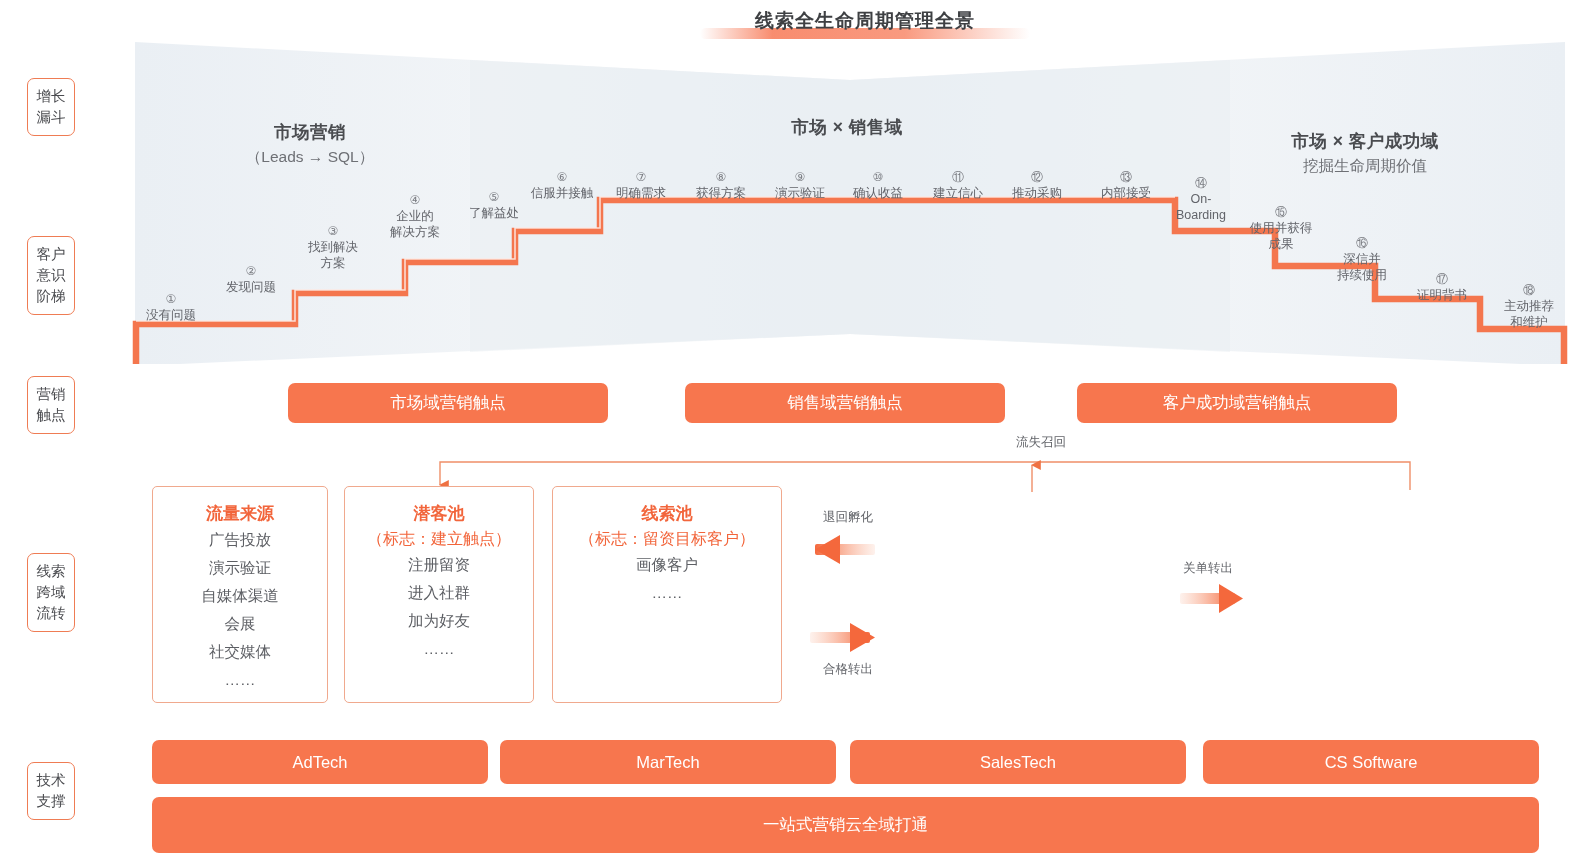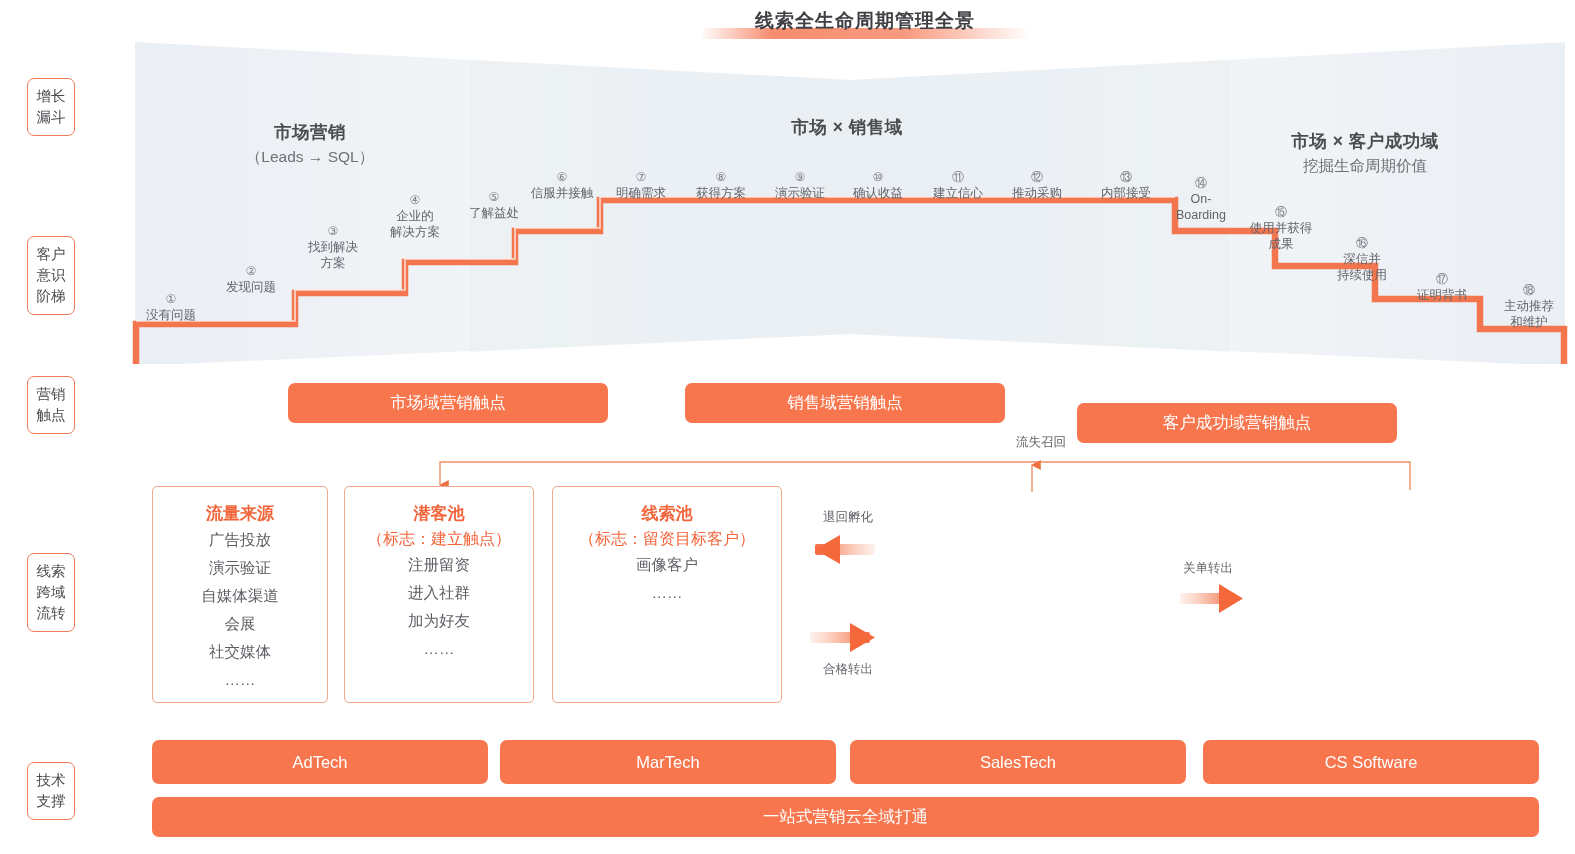--- a/index.html
+++ b/index.html
@@ -207,21 +207,21 @@
     <span class="num">⑱</span>
     <span class="txt">主动推荐<br>和维护</span>
   </div>
 
   <div class="pill touch" style="left:288px; top:383px; width:320px; height:40px;">
     <span>市场域营销触点</span>
   </div>
   <div class="pill touch" style="left:685px; top:383px; width:320px; height:40px;">
     <span>销售域营销触点</span>
   </div>
-  <div class="pill touch" style="left:1077px; top:383px; width:320px; height:40px;margin-top:20px;">
+  <div class="pill touch" style="left:1077px; top:383px; width:320px; height:40px;">
     <span>客户成功域营销触点</span>
   </div>
 
   <svg style="position:absolute; left:0; top:430; width:1575px; height:300px; left:0px; top:430px;" viewBox="0 0 1575 300">
     <defs>
       <marker id="ar-dn" viewBox="0 0 10 10" refX="5" refY="9" markerWidth="7" markerHeight="7" orient="auto">
         <path d="M 0 0 L 5 10 L 10 0 z" fill="#ef7142"></path>
       </marker>
       <marker id="ar-up" viewBox="0 0 10 10" refX="5" refY="1" markerWidth="7" markerHeight="7" orient="auto">
         <path d="M 0 10 L 5 0 L 10 10 z" fill="#ef7142"></path>
@@ -295,17 +295,17 @@
   <div class="pill tech" style="left:500px; top:740px; width:336px; height:44px;">
     <span>MarTech</span>
   </div>
   <div class="pill tech" style="left:850px; top:740px; width:336px; height:44px;">
     <span>SalesTech</span>
   </div>
   <div class="pill tech" style="left:1203px; top:740px; width:336px; height:44px;">
     <span>CS Software</span>
   </div>
 
-  <div class="pill tech" style="left:152px; top:797px; width:1387px; height:40px;">
+  <div class="pill tech" style="left:152px; top:797px; width:1387px; height:56px;">
     <span>一站式营销云全域打通</span>
   </div>
 
 </div>
 
 </body></html>

